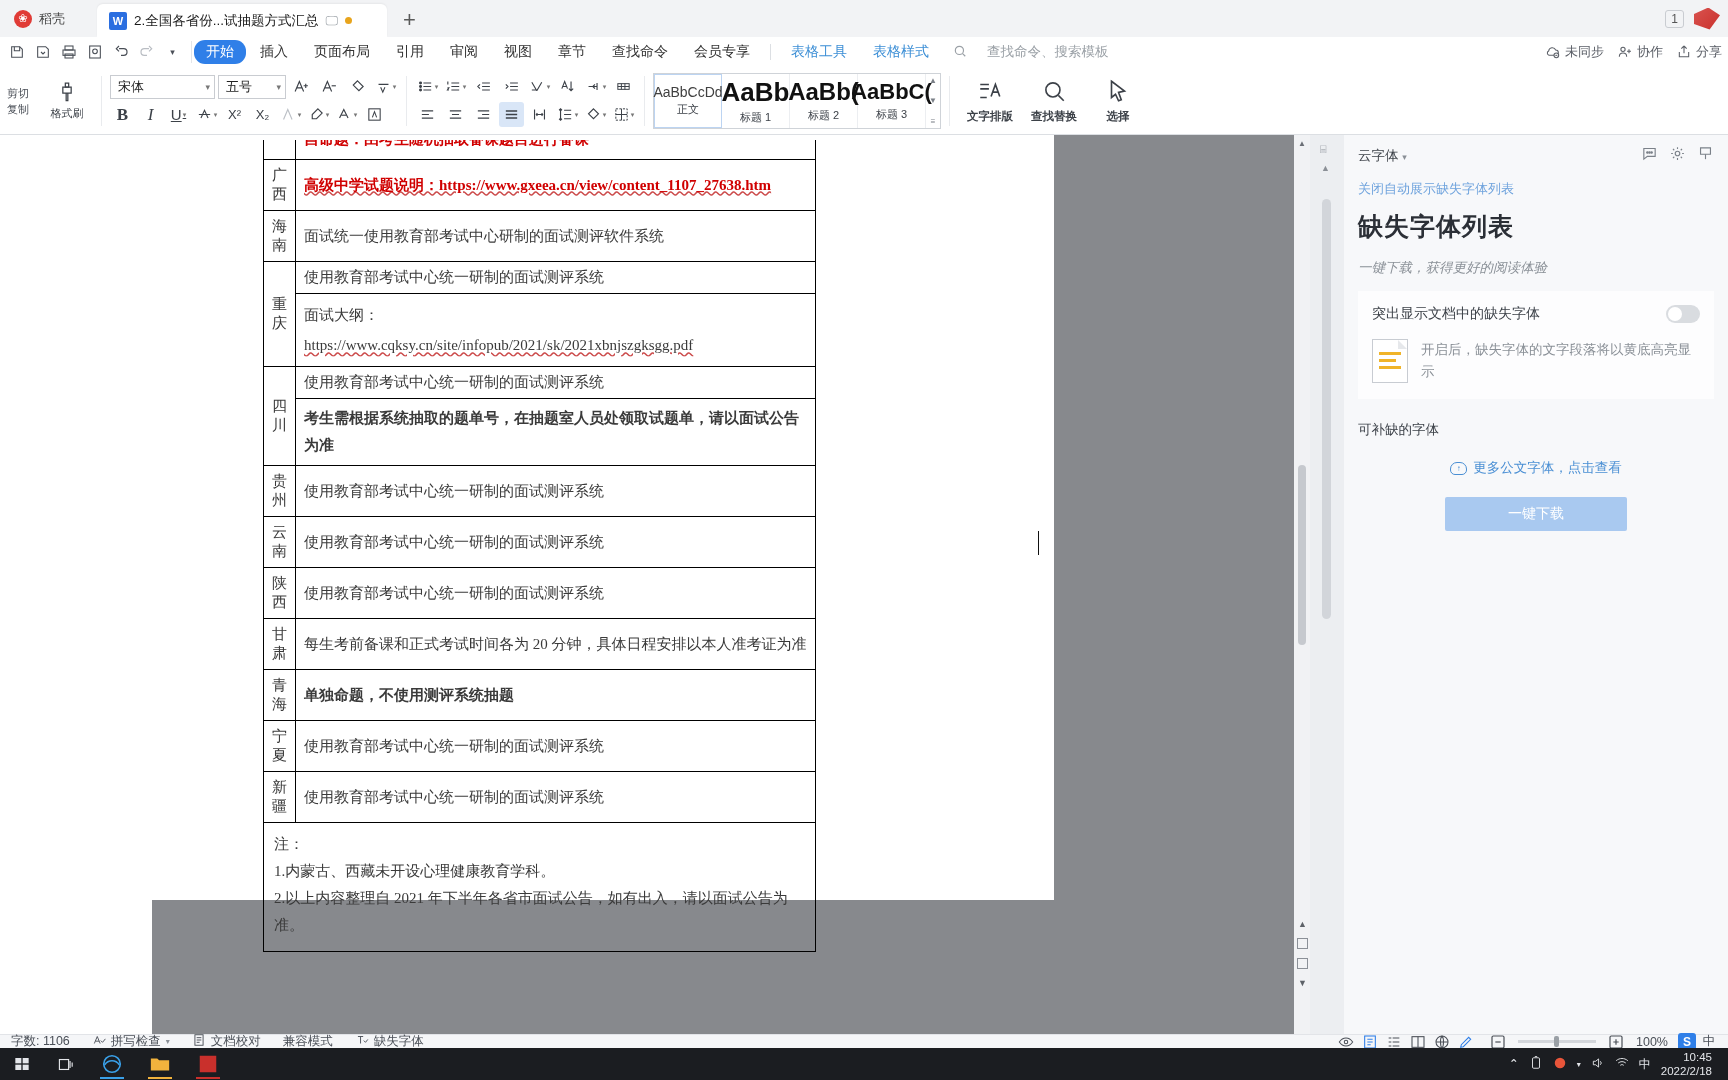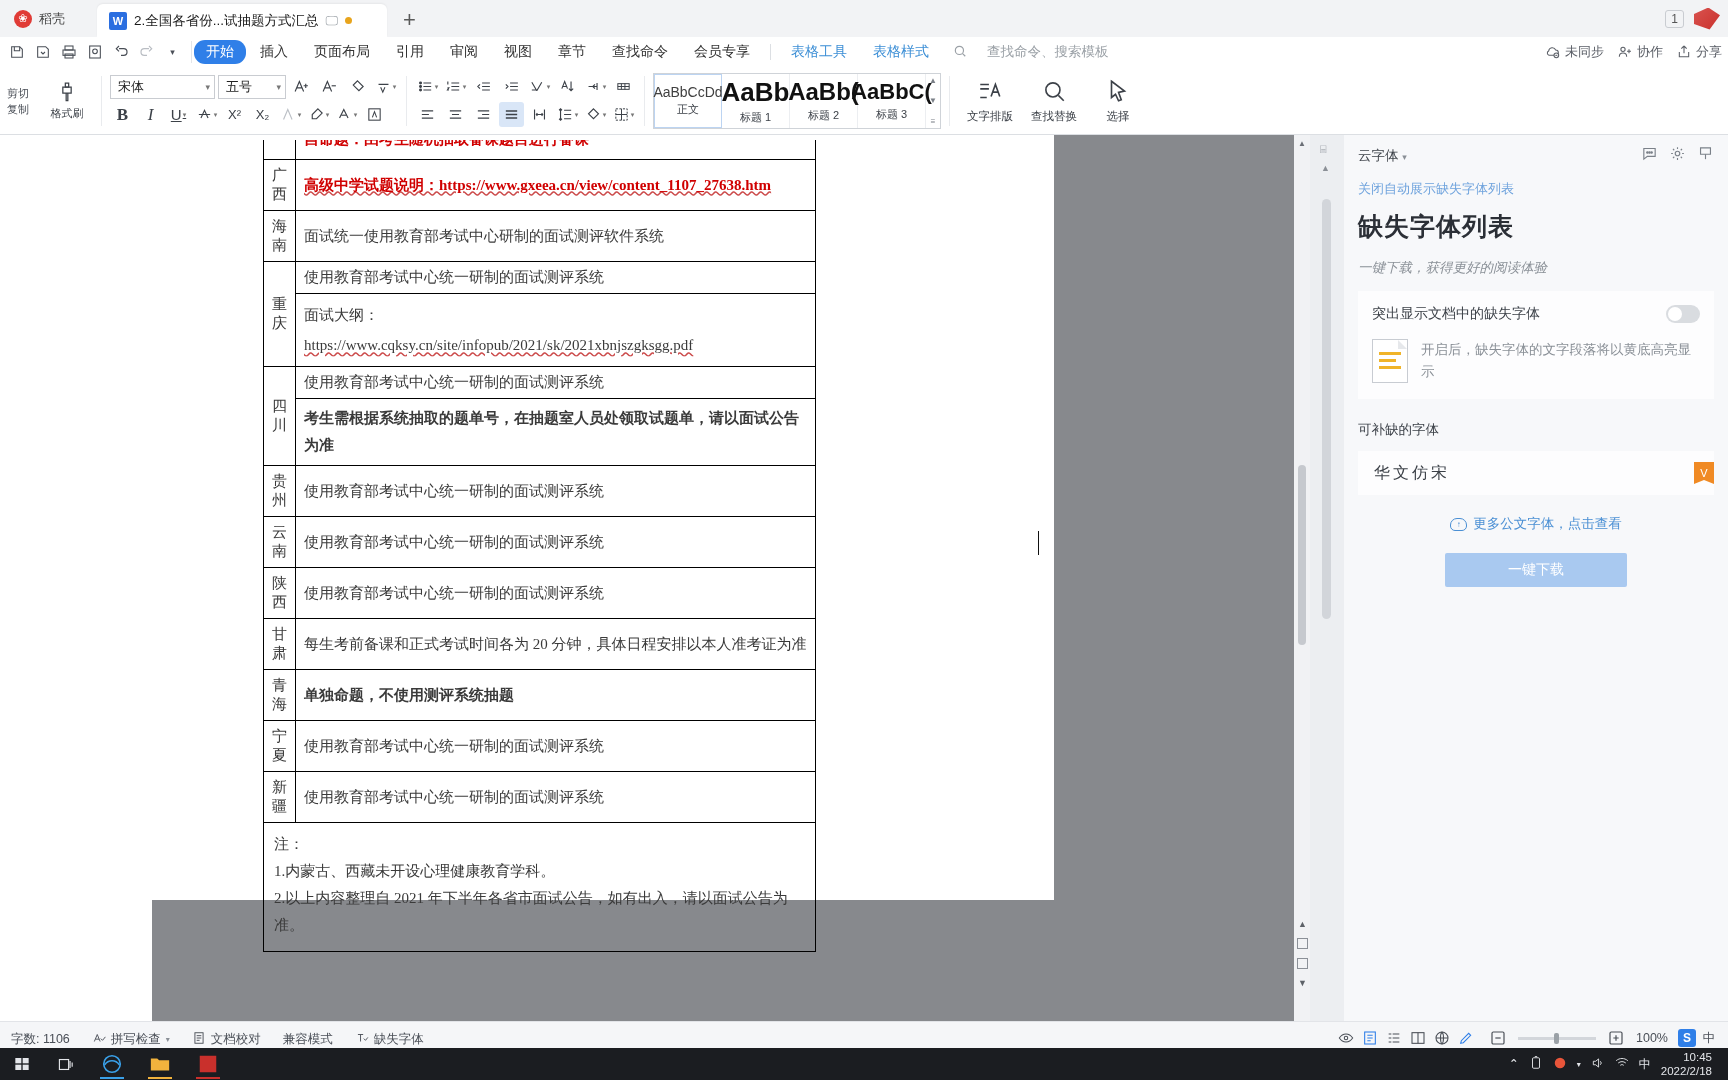--- a/index.html
+++ b/index.html
@@ -61,21 +61,21 @@
   .rowwrap { display:flex; flex-direction:column; gap:3px; }
   .styles-gallery { border:1px solid #cfd3d8; height:56px; display:flex; align-items:stretch; background:#fff;}
   .style-item { width:68px; display:flex;flex-direction:column;align-items:center;justify-content:center;
      border-right:1px solid #eceef1; }
   .style-item .prev { font-weight:bold; color:#111; }
   .style-item .nm { font-size:11px;color:#3c4148;margin-top:2px;}
   .style-item.sel { border:1px solid #bcd4f2; }
   .gal-scroll { width:14px;display:flex;flex-direction:column;justify-content:space-between;align-items:center;
      font-size:8px;color:#7a7f87;padding:2px 0;}
   .bigbtn { display:flex;flex-direction:column;align-items:center;justify-content:center;width:64px;height:58px;
-     font-size:11.5px;color:#3c4148;gap:3px;}
+     font-size:11.5px;color:#3c4148;gap:3px;font-weight:bold;}
   .bigbtn svg{width:26px;height:26px;}
 
   
   .workspace { position:absolute; top:135px; left:0; right:0; bottom:32px; background:#8f9296; display:flex; }
   .doc-area { flex:1; position:relative; background:#87898d; overflow:hidden; }
   .ruler-left { position:absolute;left:0;top:0;bottom:0;width:152px;background:#fff;}
   .page { position:absolute; left:152px; top:0; width:902px; background:#fff; height:765px; }
   .page-inner { padding:5px 0 0 0; }
 
   table.doc { border-collapse:collapse; margin-left:111px; width:516px; font-size:15px; }
@@ -130,22 +130,22 @@
   .vip-badge { width:20px;height:22px;background:#f08a24;color:#fff;font-size:11px;display:flex;
      align-items:center;justify-content:center;clip-path:polygon(0 0,100% 0,100% 100%,50% 82%,0 100%);}
   .rp-more { text-align:center; margin-top:20px; font-size:13.5px; color:#4a8fd4; display:flex;
      align-items:center; justify-content:center; gap:6px; }
   .rp-more .cl { width:17px;height:13px;border:1.4px solid #4a8fd4;border-radius:7px 7px 5px 5px;
      display:flex;align-items:center;justify-content:center;font-size:8px;}
   .rp-dl { margin:20px auto 0 auto; width:182px; height:34px; background:#a9c9f0; color:#fff;
      display:flex;align-items:center;justify-content:center;font-size:14px;border-radius:2px;}
 
   
-  .statusbar { position:absolute; left:0; right:0; bottom:32px; height:27px; background:#f5f6f8;
-     border-top:1px solid #e2e4e8; display:flex; align-items:flex-end; font-size:12.5px; color:#4a4f57; }
+  .statusbar { position:absolute; left:0; right:0; bottom:32px; height:14px; background:#f5f6f8;
+     border-top:1px solid #e2e4e8; display:flex; align-items:center; font-size:12.5px; color:#4a4f57; }
   .sb-item { display:flex; align-items:center; gap:5px; padding:0 11px; white-space:nowrap;}
   .sb-right { margin-left:auto; display:flex; align-items:center; gap:2px; padding-right:8px;}
   .sb-ic { width:22px;height:20px;display:flex;align-items:center;justify-content:center;color:#4a4f57;}
   .sb-ic svg{width:16px;height:16px;}
   .sb-ic.active { color:#2f7fe8; }
   .zoomwrap { display:flex;align-items:center;gap:9px;padding:0 8px;}
   .zoomtrack { width:78px;height:3px;background:#d3d6db;position:relative;}
   .zoomtrack .kn{position:absolute;left:36px;top:-4px;width:5px;height:11px;background:#9aa0a6;border-radius:2px;}
   .sb-s { width:18px;height:18px;background:#2f7fe8;color:#fff;border-radius:3px;font-size:12px;
      display:flex;align-items:center;justify-content:center;font-weight:bold;}
@@ -652,24 +652,20 @@
           <span class="doc-glyph">
             <i style="top:12px;width:22px"></i>
               <i style="top:19px;width:17px"></i>
               <i style="top:26px;width:22px"></i>
           </span>
           <span class="rp-tip-text">开启后，缺失字体的文字段落将以黄底高亮显示</span>
         </div>
       </div>
 
       <div class="rp-sec-label">可补缺的字体</div>
-      <div class="font-item">
-        <span class="font-item-name">华文仿宋</span>
-        <span class="vip-badge">V</span>
-      </div>
 
       <div class="rp-more">
         <span class="cl">↑</span>
         <span>更多公文字体，点击查看</span>
       </div>
       <div class="rp-dl">一键下载</div>
     </div>
   </div>
 </div>
 

